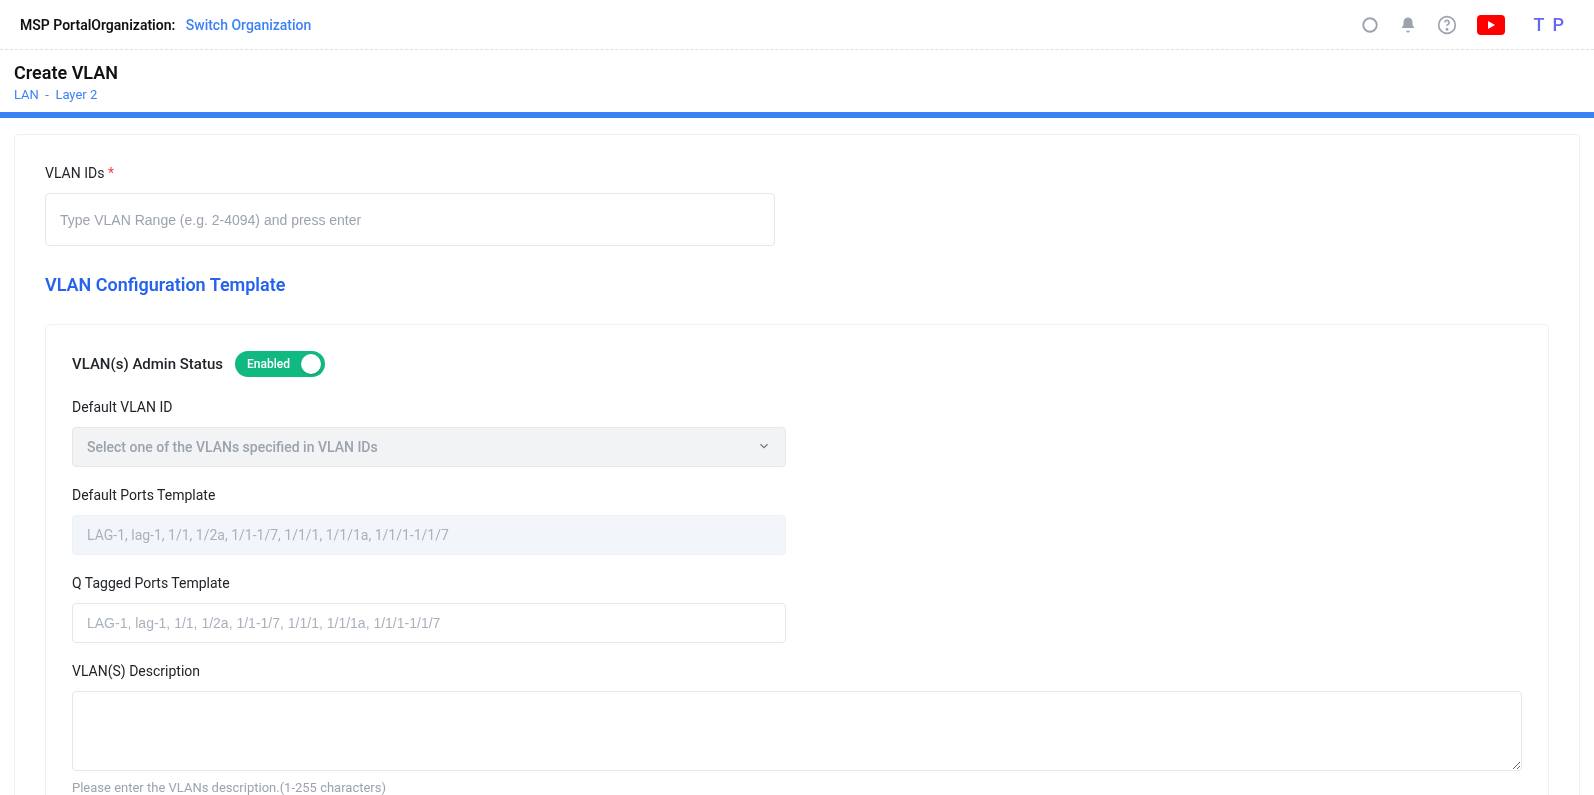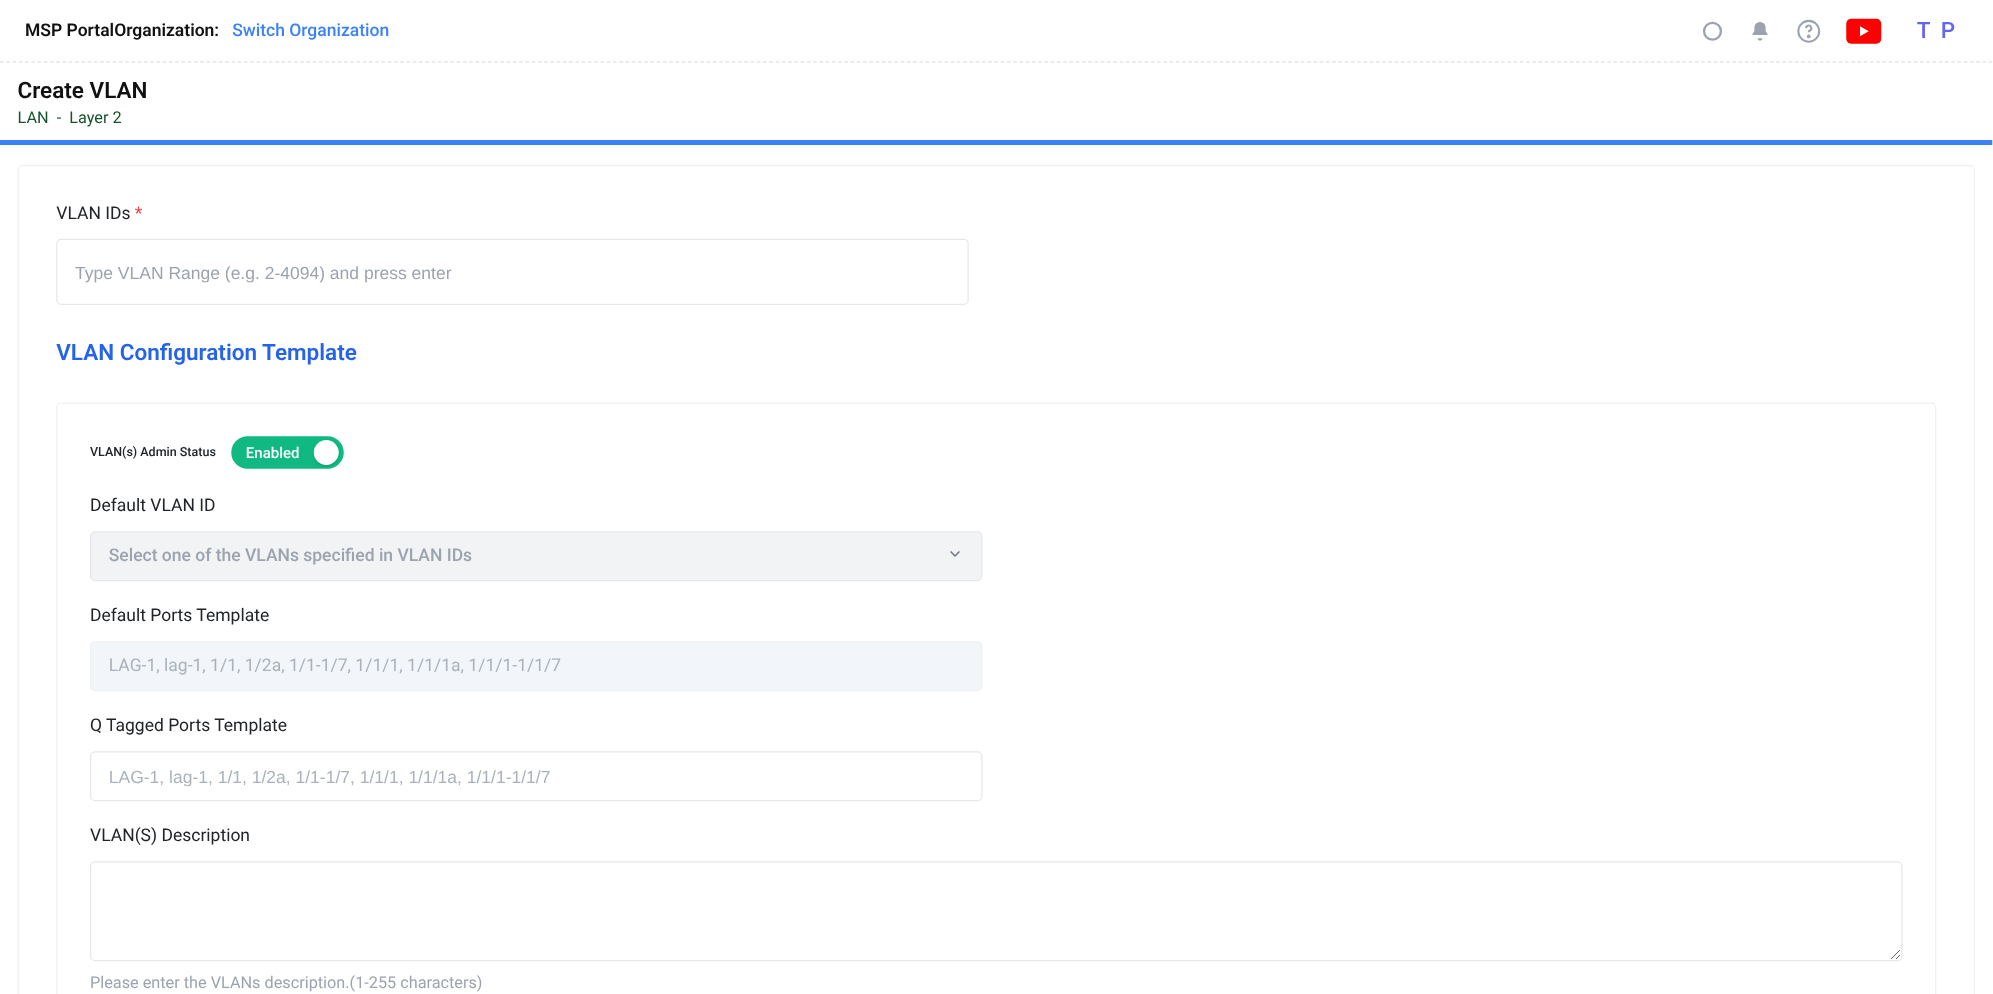--- a/index.html
+++ b/index.html
@@ -76,30 +76,30 @@
       color: #6366f1;
       font-size: 18px;
       font-weight: 500;
       letter-spacing: 2px;
       cursor: pointer;
       padding: 4px 8px;
       border-radius: 4px;
     }
     .page-header {
       padding: 12px 14px 10px 14px;
-      border-bottom: 4px solid #3b82f6;
+      border-bottom: 6px solid #3b82f6;
     }
     .page-title {
       font-size: 18px;
       font-weight: 600;
       color: #111;
     }
     .breadcrumb {
       margin-top: 4px;
-      color: #14532d;
+      color: #3b82f6;
       font-size: 13px;
     }
     .content {
       padding: 16px 14px 30px 14px;
     }
     .card {
       background: #fff;
       border: 1px solid #eef0f2;
       border-radius: 4px;
       padding: 30px 30px 30px 30px;
@@ -139,21 +139,21 @@
       border-radius: 4px;
       padding: 26px 26px 26px 26px;
     }
     .row {
       display: flex;
       align-items: center;
       gap: 12px;
       margin-bottom: 22px;
     }
     .row-label {
-      font-size: 10px;
+      font-size: 15px;
       font-weight: 500;
       color: #212529;
     }
     .toggle {
       display: inline-flex;
       align-items: center;
       height: 26px;
       border-radius: 26px;
       background: #10b981;
       padding: 0 4px 0 12px;

